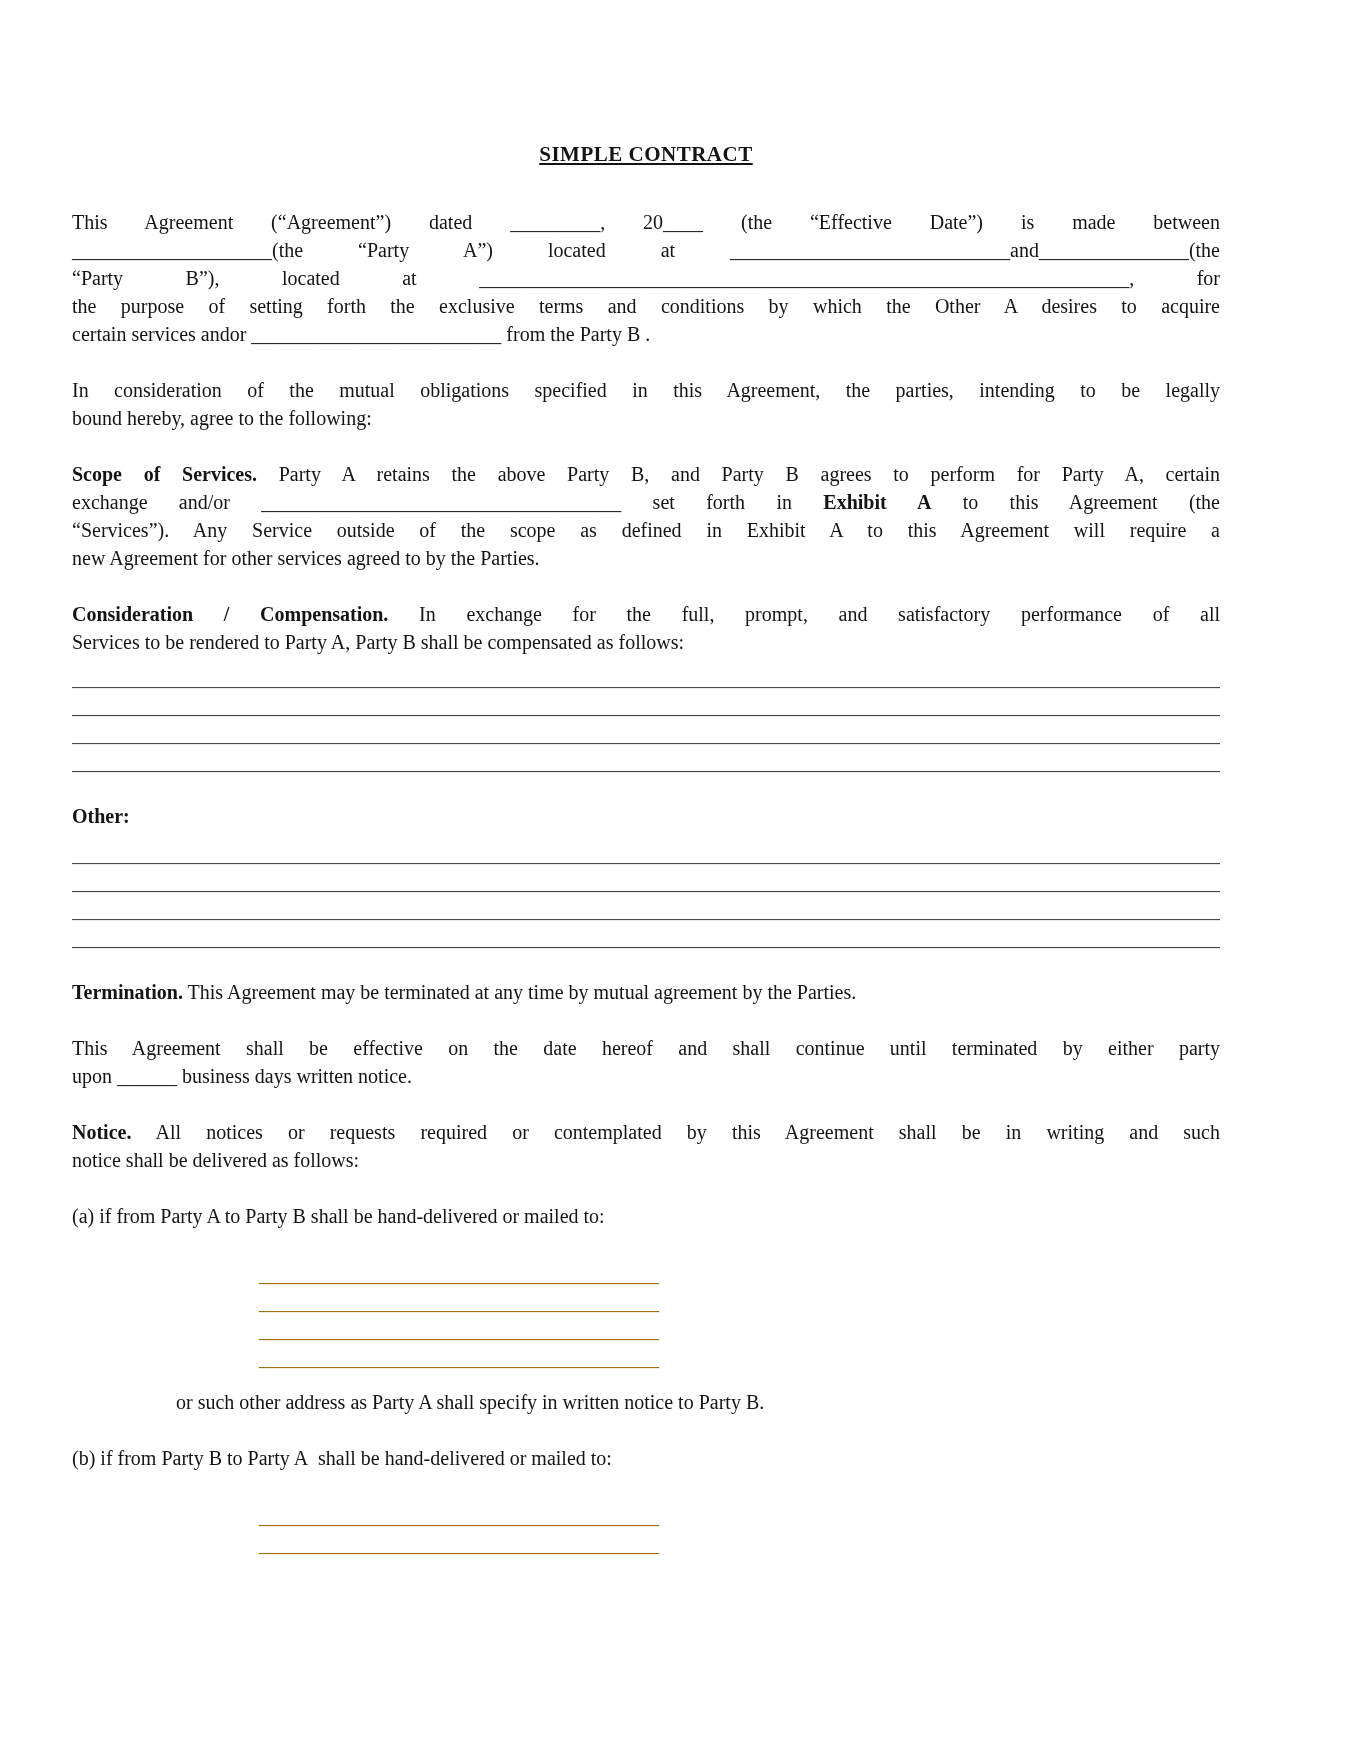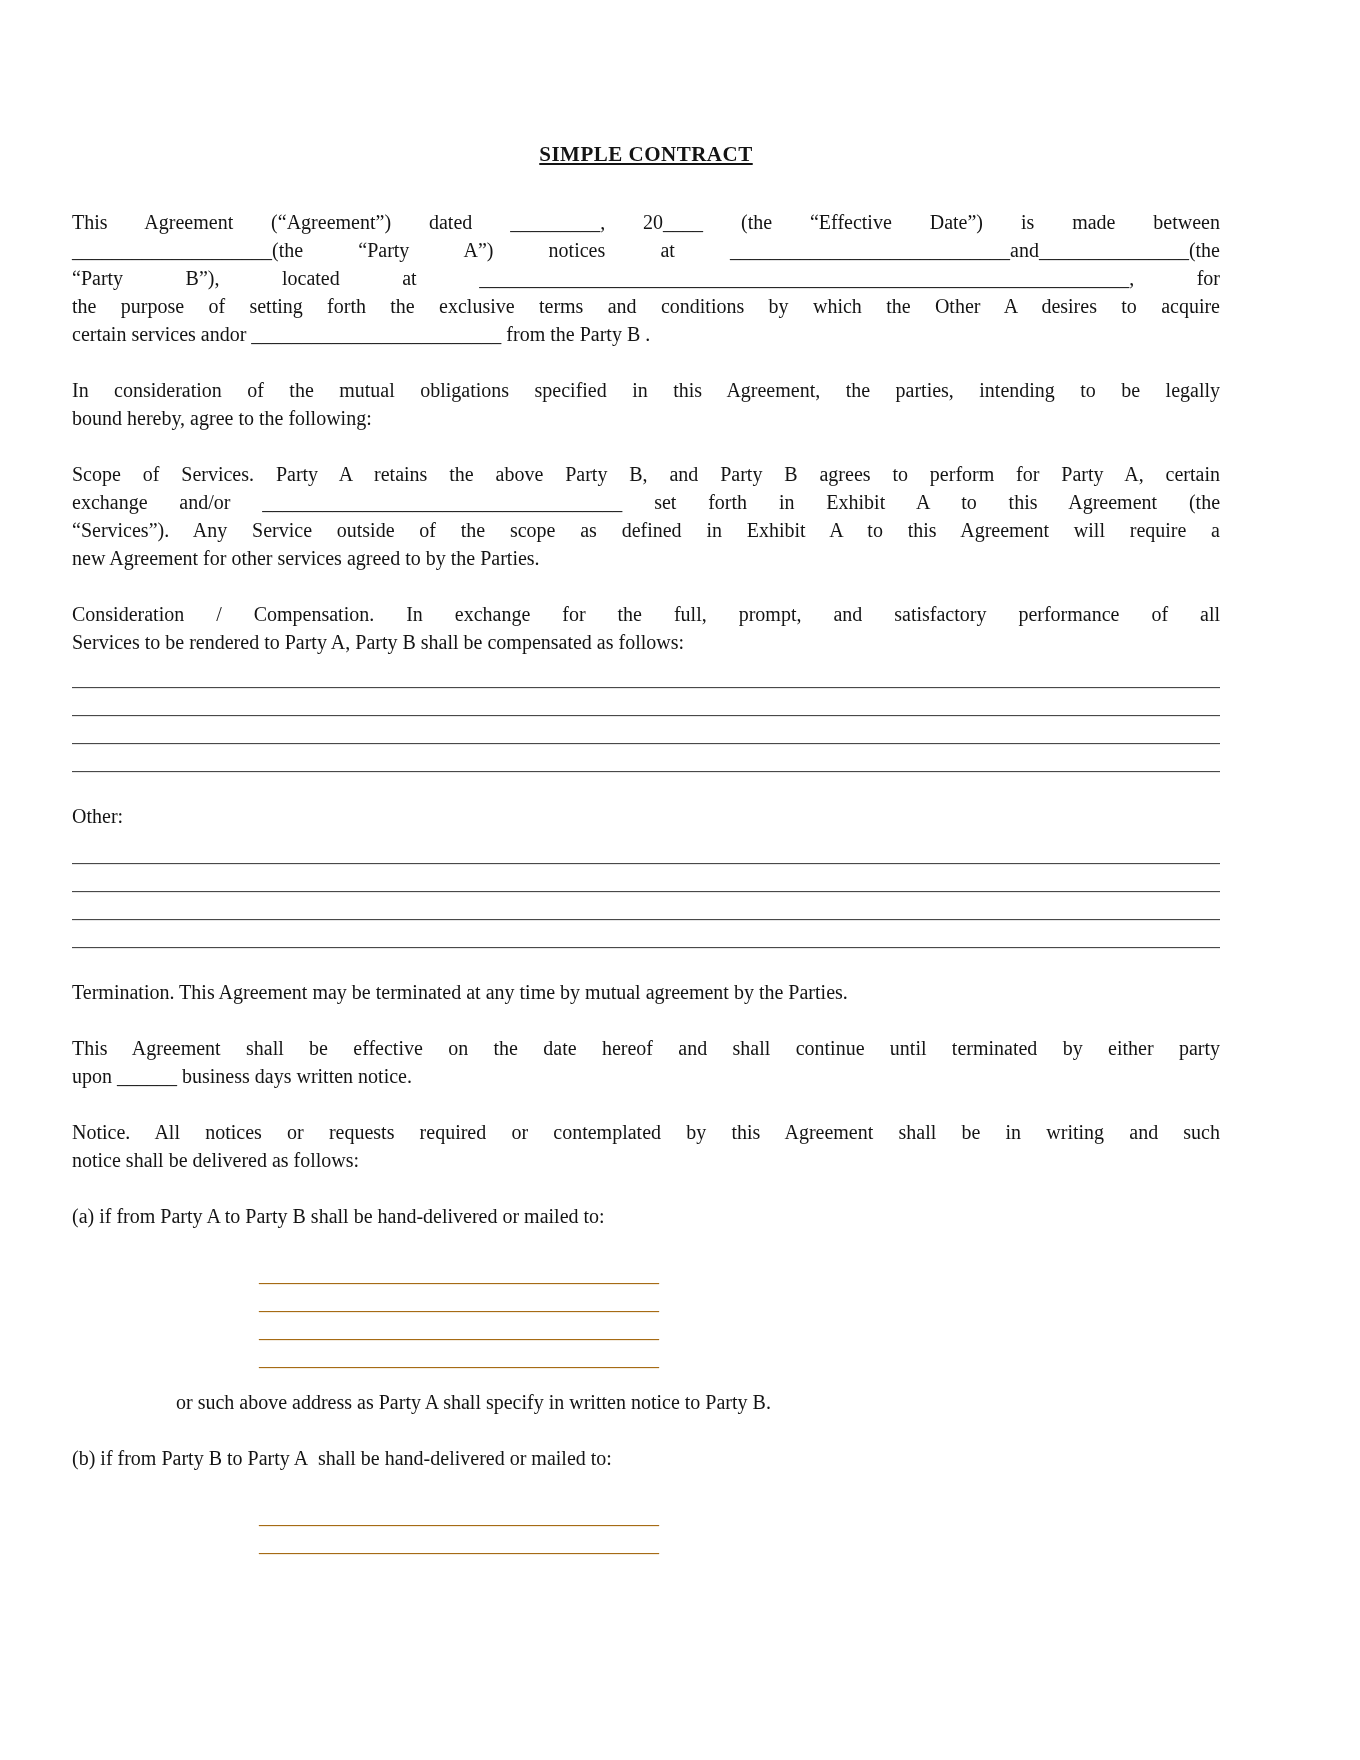--- a/index.html
+++ b/index.html
@@ -32,32 +32,32 @@
     overflow: hidden;
     white-space: nowrap;
     color: #3d3d3d;
   }
   .rule-ind {
     margin-left: 187px;
     white-space: nowrap;
     color: #a16207;
   }
   .indent-small { margin-left: 104px; }
-  b { font-weight: normal; }
+  b { font-weight: bold; }
 </style>
 </head>
 <body>
 
 <div class="page">
 
   <div class="title">SIMPLE CONTRACT</div>
 
   <div class="para" style="margin-top:40px">
     <div class="jline">This Agreement (“Agreement”) dated _________, 20____ (the “Effective Date”) is made between</div>
-    <div class="jline">____________________(the “Party A”) notices at ____________________________and_______________(the</div>
+    <div class="jline">____________________(the “Party A”) located at ____________________________and_______________(the</div>
     <div class="jline">“Party B”), located at _________________________________________________________________, for</div>
     <div class="jline">the purpose of setting forth the exclusive terms and conditions by which the Other A desires to acquire</div>
     <div class="jlast">certain services andor _________________________ from the Party B&nbsp;.</div>
   </div>
 
   <div class="para">
     <div class="jline">In consideration of the mutual obligations specified in this Agreement, the parties, intending to be legally</div>
     <div class="jlast">bound hereby, agree to the following:</div>
   </div>
 
@@ -107,21 +107,21 @@
 
   <div class="para">(a) if from Party A to Party B shall be hand-delivered or mailed to:</div>
 
   <div class="rules" style="margin-top:30px">
     <div class="rule-ind">________________________________________</div>
     <div class="rule-ind">________________________________________</div>
     <div class="rule-ind">________________________________________</div>
     <div class="rule-ind">________________________________________</div>
   </div>
 
-  <div class="para indent-small" style="margin-top:16px">or such above address as Party A shall specify in written notice to Party B.</div>
+  <div class="para indent-small" style="margin-top:16px">or such other address as Party A shall specify in written notice to Party B.</div>
 
   <div class="para">(b) if from Party B to Party A&nbsp; shall be hand-delivered or mailed to:</div>
 
   <div class="rules" style="margin-top:30px">
     <div class="rule-ind">________________________________________</div>
     <div class="rule-ind">________________________________________</div>
   </div>
 
 </div>
 

